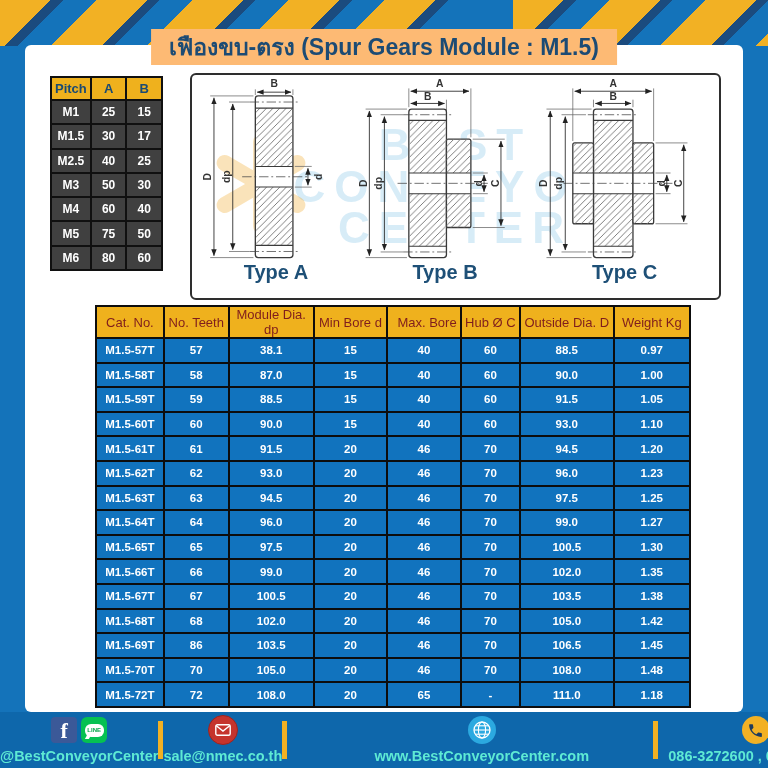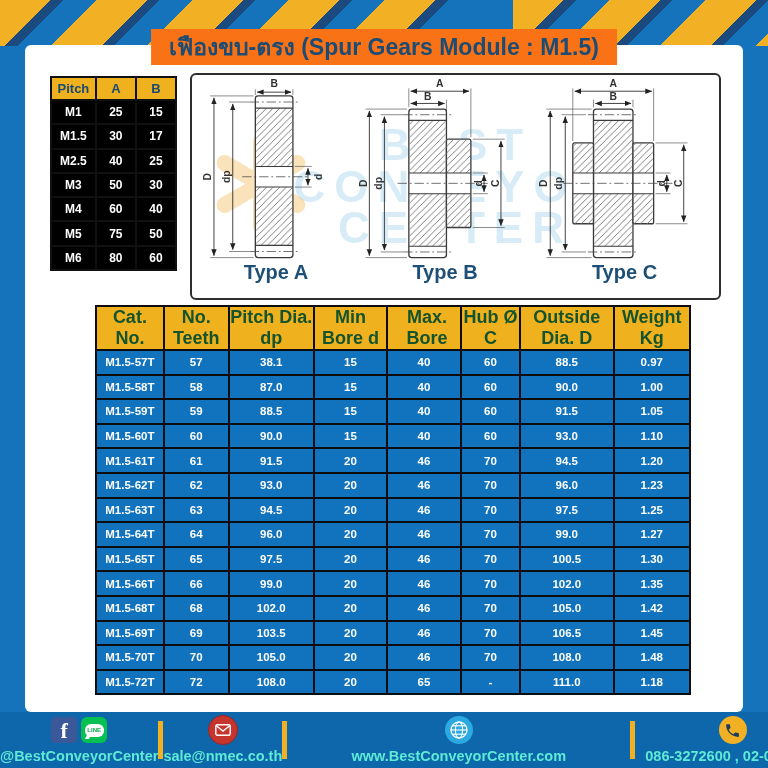--- a/index.html
+++ b/index.html
@@ -10,29 +10,29 @@
   .stripes{position:absolute;top:0;height:46px;
     background:repeating-linear-gradient(135deg,#F2B124 0 36px,#1B4B7E 36px 45px,rgba(0,0,0,0) 45px 68px);}
   .stripes.left{left:0;width:450px;}
   .stripes.right{right:0;width:255px;}
 
   
   .card{position:absolute;left:25px;right:25px;top:45px;bottom:56px;background:#ffffff;border-radius:6px;}
 
   
   .title{position:absolute;top:29px;left:50%;transform:translateX(-50%);z-index:6;
-    background:#f97316;color:#1C4B74;font-weight:800;font-size:23px;line-height:36px;height:36px;
+    background:#fdba74;color:#1C4B74;font-weight:800;font-size:23px;line-height:36px;height:36px;
     padding:0 18px;white-space:nowrap;}
 
   
-  .pitch-wrap{position:absolute;left:25px;top:31px;width:127px;}
+  .pitch-wrap{position:absolute;left:25px;top:31px;width:113px;}
   table{border-collapse:collapse;width:100%;table-layout:fixed;}
   .pitch th,.pitch td{border:2px solid #101010;text-align:center;padding:0;}
   .pitch th{background:#EFB11D;color:#1A4A73;font-weight:800;font-size:13px;height:21px;}
-  .pitch td{background:#000000;color:#ffffff;font-weight:700;font-size:12px;height:22.3px;}
+  .pitch td{background:#404040;color:#ffffff;font-weight:700;font-size:12px;height:22.3px;}
   .pitch th:nth-child(1){width:36%;} .pitch th:nth-child(2),.pitch th:nth-child(3){width:32%;}
 
   
   .panel{position:absolute;left:165px;top:28px;width:527px;height:223px;border:2px solid #2e2e2e;
     border-radius:6px;background:#fff;overflow:hidden;}
   .wm{position:absolute;inset:0;display:flex;flex-direction:column;justify-content:center;align-items:center;
     z-index:0;pointer-events:none;}
   .wm .wl{font-weight:800;font-size:44px;letter-spacing:9px;color:rgba(110,185,228,0.28);line-height:0.95;}
   .wm-logo{position:absolute;left:14px;top:54px;z-index:0;opacity:0.30;}
   .figs{position:relative;z-index:1;display:flex;justify-content:space-between;padding:4px 5px 0 5px;}
@@ -41,31 +41,31 @@
   .solid{fill:#fff;stroke:#3a3a3a;stroke-width:1.4;}
   .edge{stroke:#3a3a3a;stroke-width:1.1;}
   .ext{stroke:#666;stroke-width:0.8;}
   .dim{stroke:#222;stroke-width:0.9;}
   .cl{stroke:#444;stroke-width:0.8;stroke-dasharray:10 3 2 3;}
   .dimt{font-size:11px;fill:#333;text-anchor:middle;font-weight:700;}
 
   
   .spec-wrap{position:absolute;left:70px;top:260px;width:596px;}
   .spec th,.spec td{border:2px solid #0d0d0d;text-align:center;padding:0;}
-  .spec th{background:#EFB11D;color:#14532d;font-weight:700;font-size:18px;height:23px;}
+  .spec th{background:#EFB11D;color:#7f1d1d;font-weight:400;font-size:13px;height:23px;}
   .spec td{background:#1173BE;color:#ffffff;font-weight:700;font-size:11.5px;height:22.6px;}
   .spec th:nth-child(1){width:11.5%;} .spec th:nth-child(2){width:11%;margin-top:22px;}
   .spec th:nth-child(3){width:14.5%;} .spec th:nth-child(4){width:12.5%;}
   .spec th:nth-child(5){width:11.5%;padding-left:6px;} .spec th:nth-child(6){width:10%;margin-top:24px;}
   .spec th:nth-child(7){width:16%;}  .spec th:nth-child(8){width:13%;}
 
   
   .footer{position:absolute;left:0;right:0;bottom:0;height:56px;background:#0E67AB;display:flex;align-items:stretch;}
   .fitem{display:flex;flex-direction:column;align-items:center;justify-content:flex-start;cursor:pointer;}
-  .f1{flex:0 0 121px;} .f2{flex:0 0 94px;} .f3{flex:0 0 343px;} .f4{flex:0 0 195px;}
+  .f1{flex:0 0 121px;} .f2{flex:0 0 94px;} .f3{flex:0 0 343px;margin-left:23px;} .f4{flex:0 0 195px;}
   .fdiv{flex:0 0 5px;background:#F2B124;height:38px;align-self:center;}
   .ficons{display:flex;gap:4px;align-items:center;height:32px;margin-top:2px;}
   .flabel{color:#5eead4;font-weight:800;font-size:14.5px;white-space:nowrap;line-height:20px;}
   .fb{width:26px;height:26px;border-radius:4px;background:#3B5998;color:#fff;font-weight:800;font-size:22px;
       display:flex;align-items:flex-end;justify-content:center;overflow:hidden;line-height:24px;
       font-family:"Liberation Serif",serif;}
   .line-ic{position:relative;width:26px;height:26px;border-radius:6px;background:#06C152;display:flex;
       align-items:center;justify-content:center;}
   .line-bubble{width:19px;height:13px;background:#fff;border-radius:6px;display:flex;align-items:center;
       justify-content:center;color:#06A64A;font-weight:800;font-size:6px;letter-spacing:0;}
@@ -285,21 +285,21 @@
 
       </div>
     </div>
 
     <div class="spec-wrap">
       <table class="spec">
           <thead>
             <tr>
               <th>Cat. No.</th>
               <th>No. Teeth</th>
-              <th>Pitch Dia. dp</th>
+              <th>Module Dia. dp</th>
               <th>Min Bore d</th>
               <th>Max. Bore</th>
               <th>Hub Ø C</th>
               <th>Outside Dia. D</th>
               <th>Weight Kg</th>
             </tr>
           </thead>
           <tbody>
             <tr>
               <td>M1.5-57T</td>
@@ -395,32 +395,42 @@
               <td>M1.5-66T</td>
               <td>66</td>
               <td>99.0</td>
               <td>20</td>
               <td>46</td>
               <td>70</td>
               <td>102.0</td>
               <td>1.35</td>
             </tr>
             <tr>
+              <td>M1.5-67T</td>
+              <td>67</td>
+              <td>100.5</td>
+              <td>20</td>
+              <td>46</td>
+              <td>70</td>
+              <td>103.5</td>
+              <td>1.38</td>
+            </tr>
+            <tr>
               <td>M1.5-68T</td>
               <td>68</td>
               <td>102.0</td>
               <td>20</td>
               <td>46</td>
               <td>70</td>
               <td>105.0</td>
               <td>1.42</td>
             </tr>
             <tr>
               <td>M1.5-69T</td>
-              <td>69</td>
+              <td>86</td>
               <td>103.5</td>
               <td>20</td>
               <td>46</td>
               <td>70</td>
               <td>106.5</td>
               <td>1.45</td>
             </tr>
             <tr>
               <td>M1.5-70T</td>
               <td>70</td>

